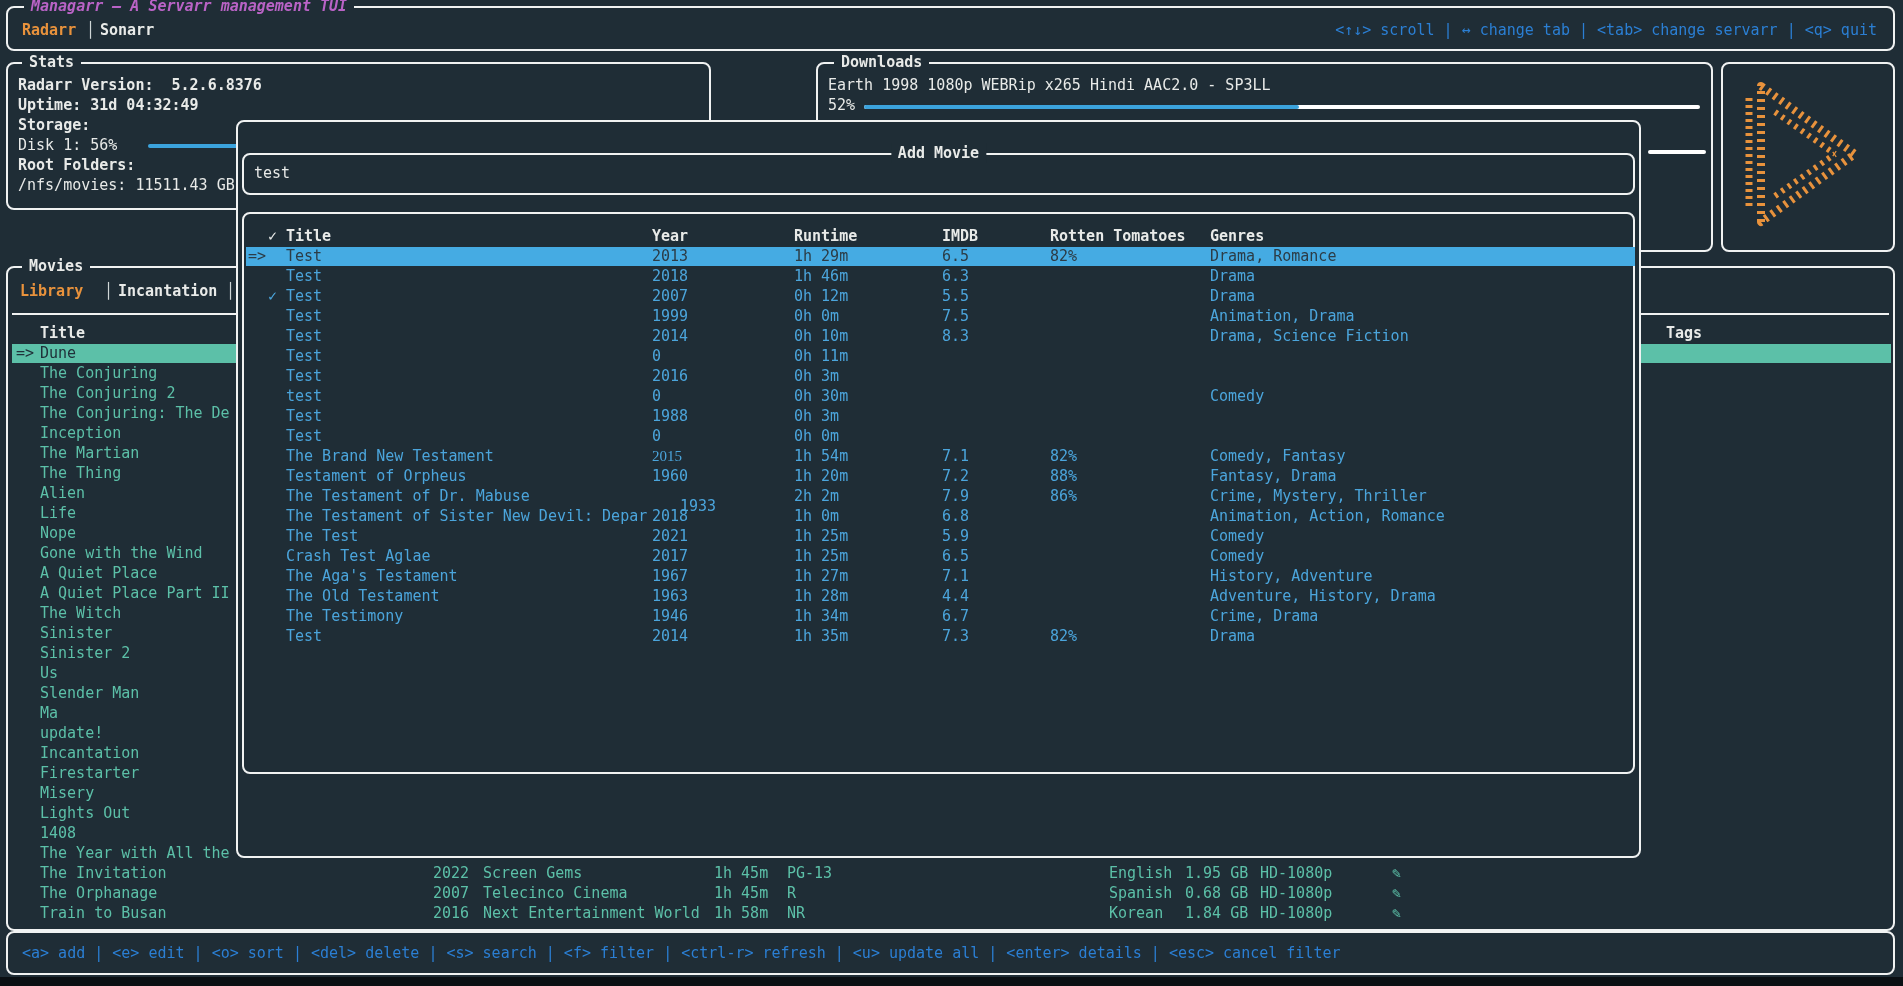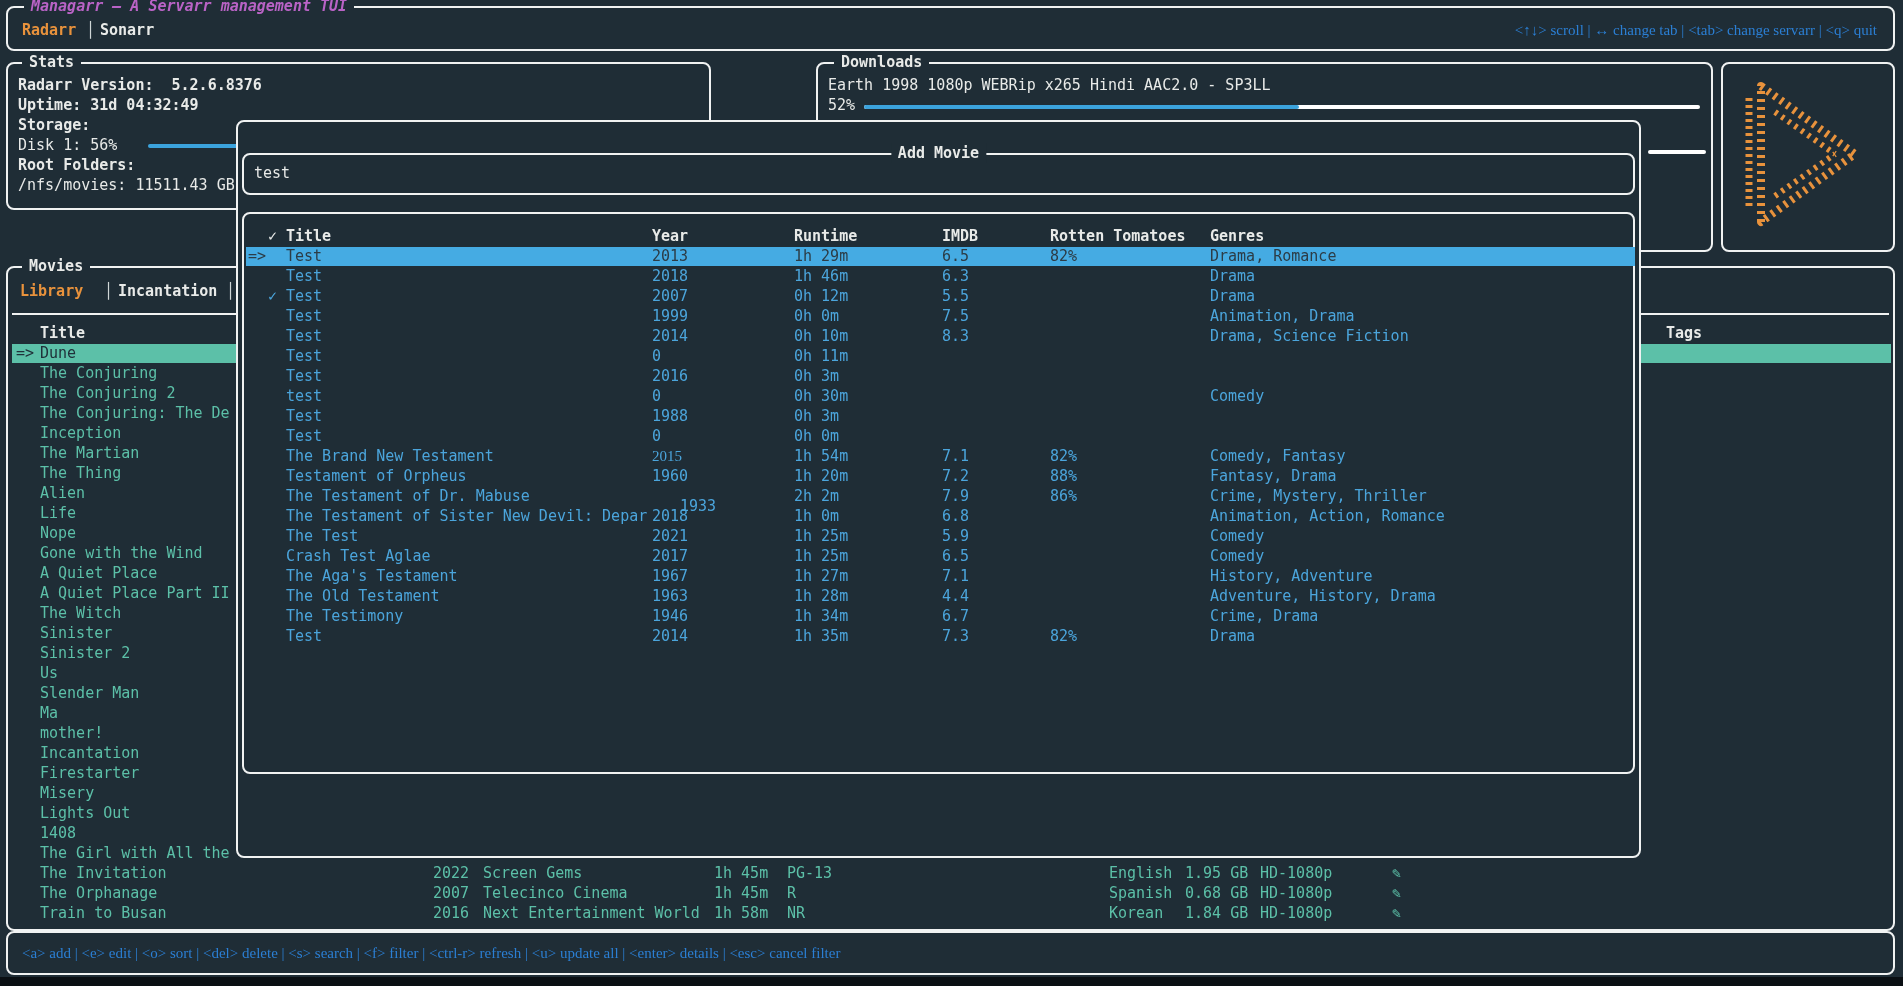--- a/index.html
+++ b/index.html
@@ -8,21 +8,21 @@
     --teal:#5cc0a8; --tealdark:#20313a; --orange:#e8923c; --magenta:#b963c6; --gauge:#3ba3dd;
   }
   *{margin:0;padding:0;box-sizing:border-box;}
   body{background:var(--outside);font-family:"DejaVu Sans Mono","Liberation Mono",monospace;}
   .screen{position:relative;width:1903px;height:986px;background:var(--outside);overflow:hidden;}
   .tui{position:absolute;left:0;top:0;width:1903px;height:977px;background:var(--bg);}
   .box{position:absolute;border:2px solid var(--border);border-radius:8px;background:var(--bg);}
   .chip{position:absolute;top:-12px;background:var(--bg);padding:0 7px;font-weight:bold;color:var(--fg);font-size:15px;line-height:20px;white-space:pre;}
   .t{position:absolute;font-size:15px;line-height:19px;white-space:pre;color:var(--fg);}
   .b{font-weight:bold;}
-  .blue{color:var(--keyblue);font-family:Liberation Serif, serif;}
+  .blue{color:var(--keyblue);}
   .rowblue{color:var(--rowblue);}
   .teal{color:var(--teal);}
   .orange{color:var(--orange);}
   .sep{color:#cfd6d6;}
   .gauge{position:absolute;height:4px;border-radius:2px;}
   .hline{position:absolute;height:2px;background:var(--border);}
   .selbar{position:absolute;height:19px;}
   .modal{z-index:10;padding-left:8px;}
 </style>
 </head>
@@ -100,27 +100,27 @@
           <span class="t teal" style="left: 32px; top: 256px;">Nope</span>
           <span class="t teal" style="left: 32px; top: 276px;">Gone with the Wind</span>
           <span class="t teal" style="left: 32px; top: 296px;">A Quiet Place</span>
           <span class="t teal" style="left: 32px; top: 316px;">A Quiet Place Part II</span>
           <span class="t teal" style="left: 32px; top: 336px;">The Witch</span>
           <span class="t teal" style="left: 32px; top: 356px;">Sinister</span>
           <span class="t teal" style="left: 32px; top: 376px;">Sinister 2</span>
           <span class="t teal" style="left: 32px; top: 396px;">Us</span>
           <span class="t teal" style="left: 32px; top: 416px;">Slender Man</span>
           <span class="t teal" style="left: 32px; top: 436px;">Ma</span>
-          <span class="t teal" style="left: 32px; top: 456px;">mother!</span>
+          <span class="t teal" style="left: 32px; top: 456px;">update!</span>
           <span class="t teal" style="left: 32px; top: 476px;">Incantation</span>
           <span class="t teal" style="left: 32px; top: 496px;">Firestarter</span>
           <span class="t teal" style="left: 32px; top: 516px;">Misery</span>
           <span class="t teal" style="left: 32px; top: 536px;">Lights Out</span>
           <span class="t teal" style="left: 32px; top: 556px; text-align: center;">1408</span>
-          <span class="t teal" style="left: 32px; top: 576px;">The Girl with All the</span>
+          <span class="t teal" style="left: 32px; top: 576px;">The Year with All the</span>
           <span class="t teal" style="left: 32px; top: 596px;">The Invitation</span>
           <span class="t teal" style="left: 425px; top: 596px;">2022</span>
           <span class="t teal" style="left: 475px; top: 596px;">Screen Gems</span>
           <span class="t teal" style="left: 706px; top: 596px;">1h 45m</span>
           <span class="t teal" style="left: 779px; top: 596px;">PG-13</span>
           <span class="t teal" style="left: 1101px; top: 596px;">English</span>
           <span class="t teal" style="left: 1177px; top: 596px;">1.95 GB</span>
           <span class="t teal" style="left: 1252px; top: 596px;">HD-1080p</span>
           <span class="t teal" style="left: 1384px; top: 596px;">✎</span>
           <span class="t teal" style="left: 32px; top: 616px;">The Orphanage</span>

